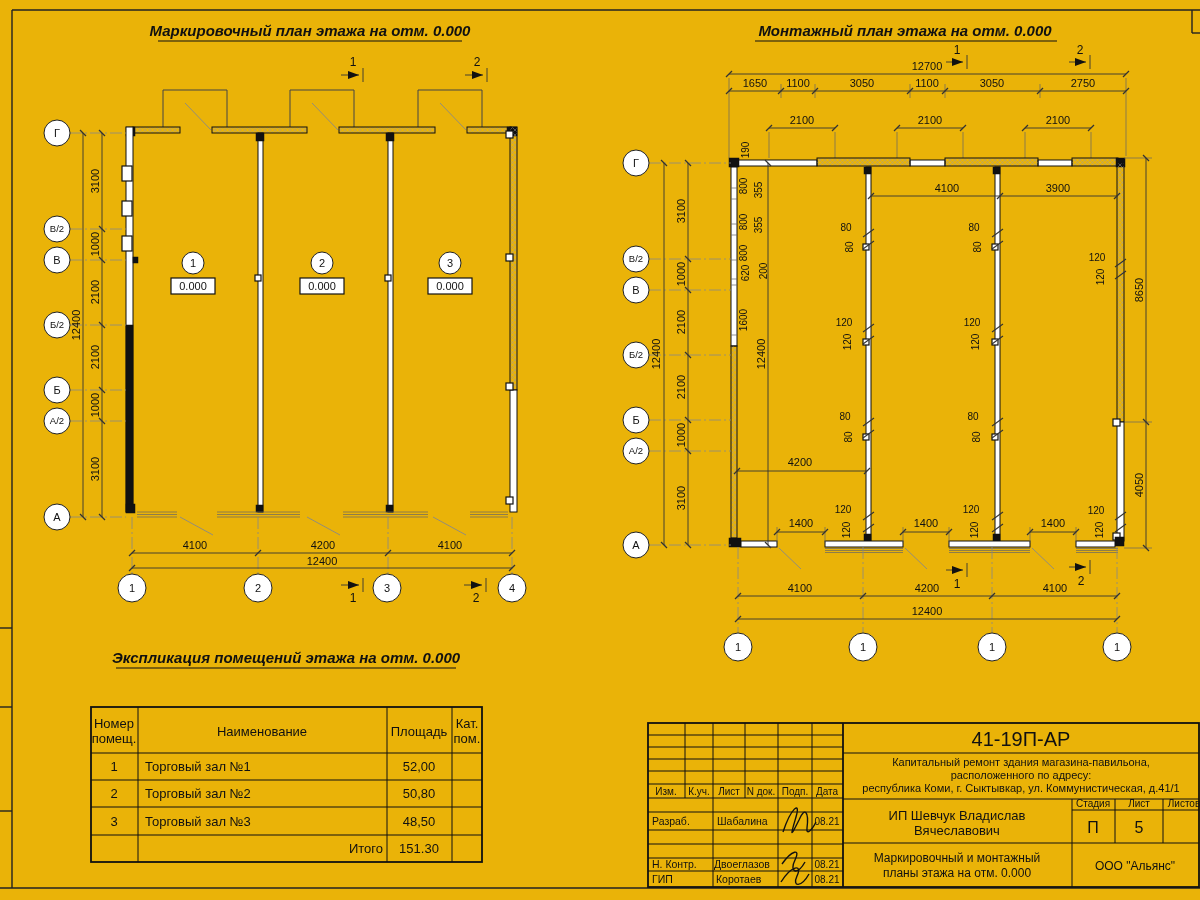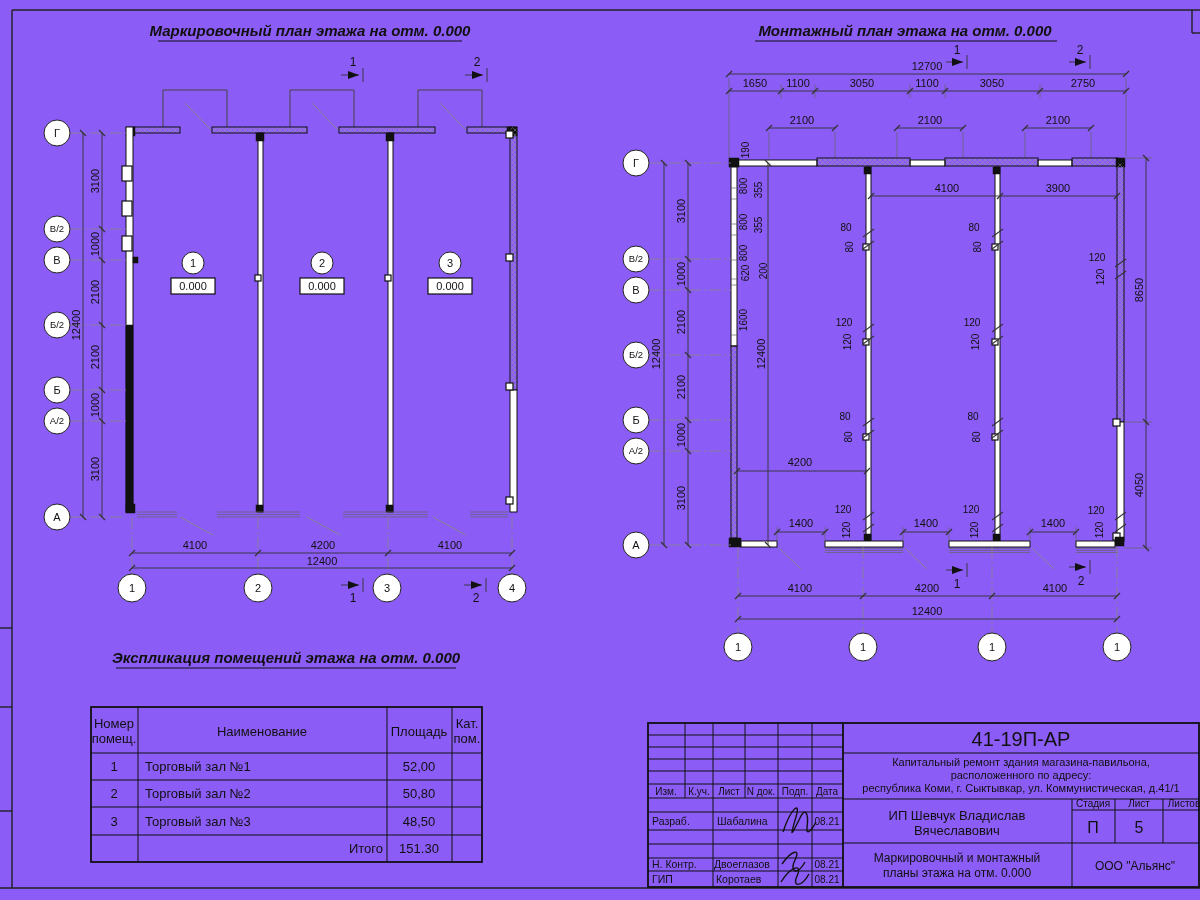--- a/index.html
+++ b/index.html
@@ -1,16 +1,16 @@
 <!DOCTYPE html>
 <html><head>
 <meta charset="utf-8">
 <style>
   html,body{margin:0;padding:0;background:#fff;}
-  #sheet{position:relative;width:1200px;height:900px;background:#8b5cf6;overflow:hidden;
+  #sheet{position:relative;width:1200px;height:900px;background:#eab308;overflow:hidden;
          font-family:"Liberation Sans",sans-serif;}
   svg text{font-family:"Liberation Sans",sans-serif;fill:#111;}
   .ttl{font-size:15px;font-weight:bold;font-style:italic;text-anchor:middle;}
   .dim{font-size:11px;text-anchor:middle;}
   .dimS{font-size:10px;text-anchor:middle;}
   .ax{font-size:11px;text-anchor:middle;}
   .axS{font-size:9.5px;text-anchor:middle;}
   .sec{font-size:12px;text-anchor:middle;}
   .tb{font-size:13px;}
   .tbh{font-size:13px;text-anchor:middle;}

